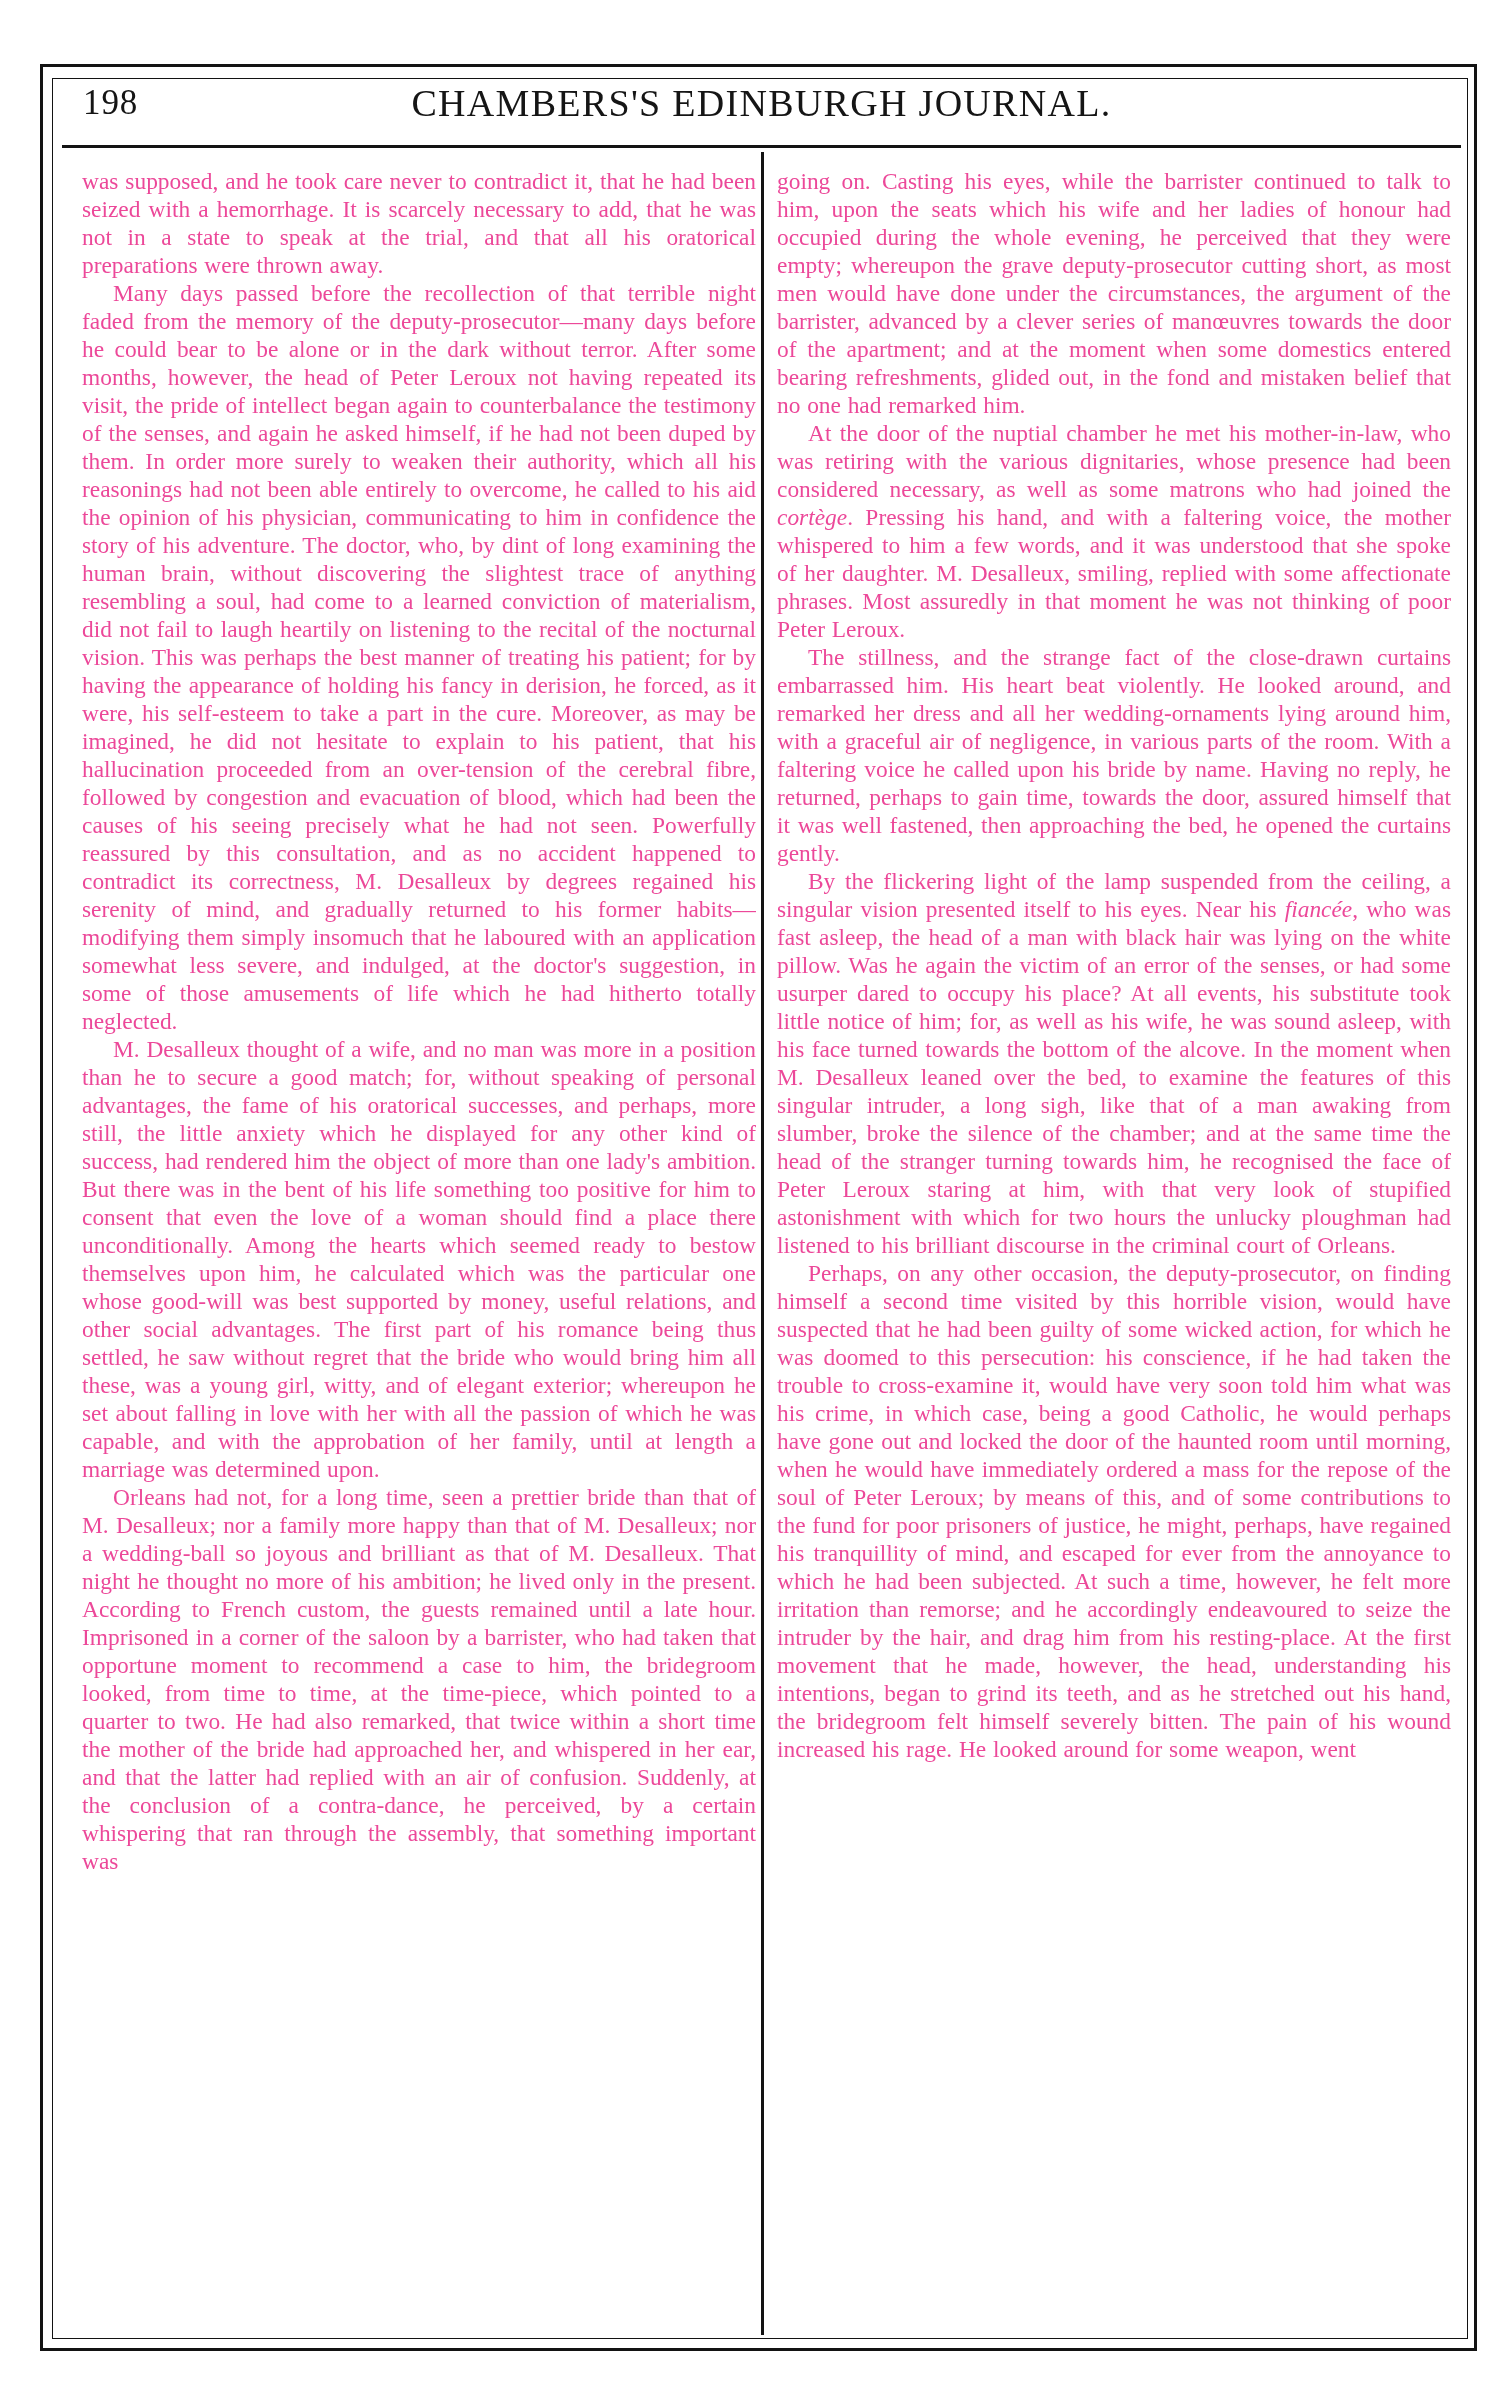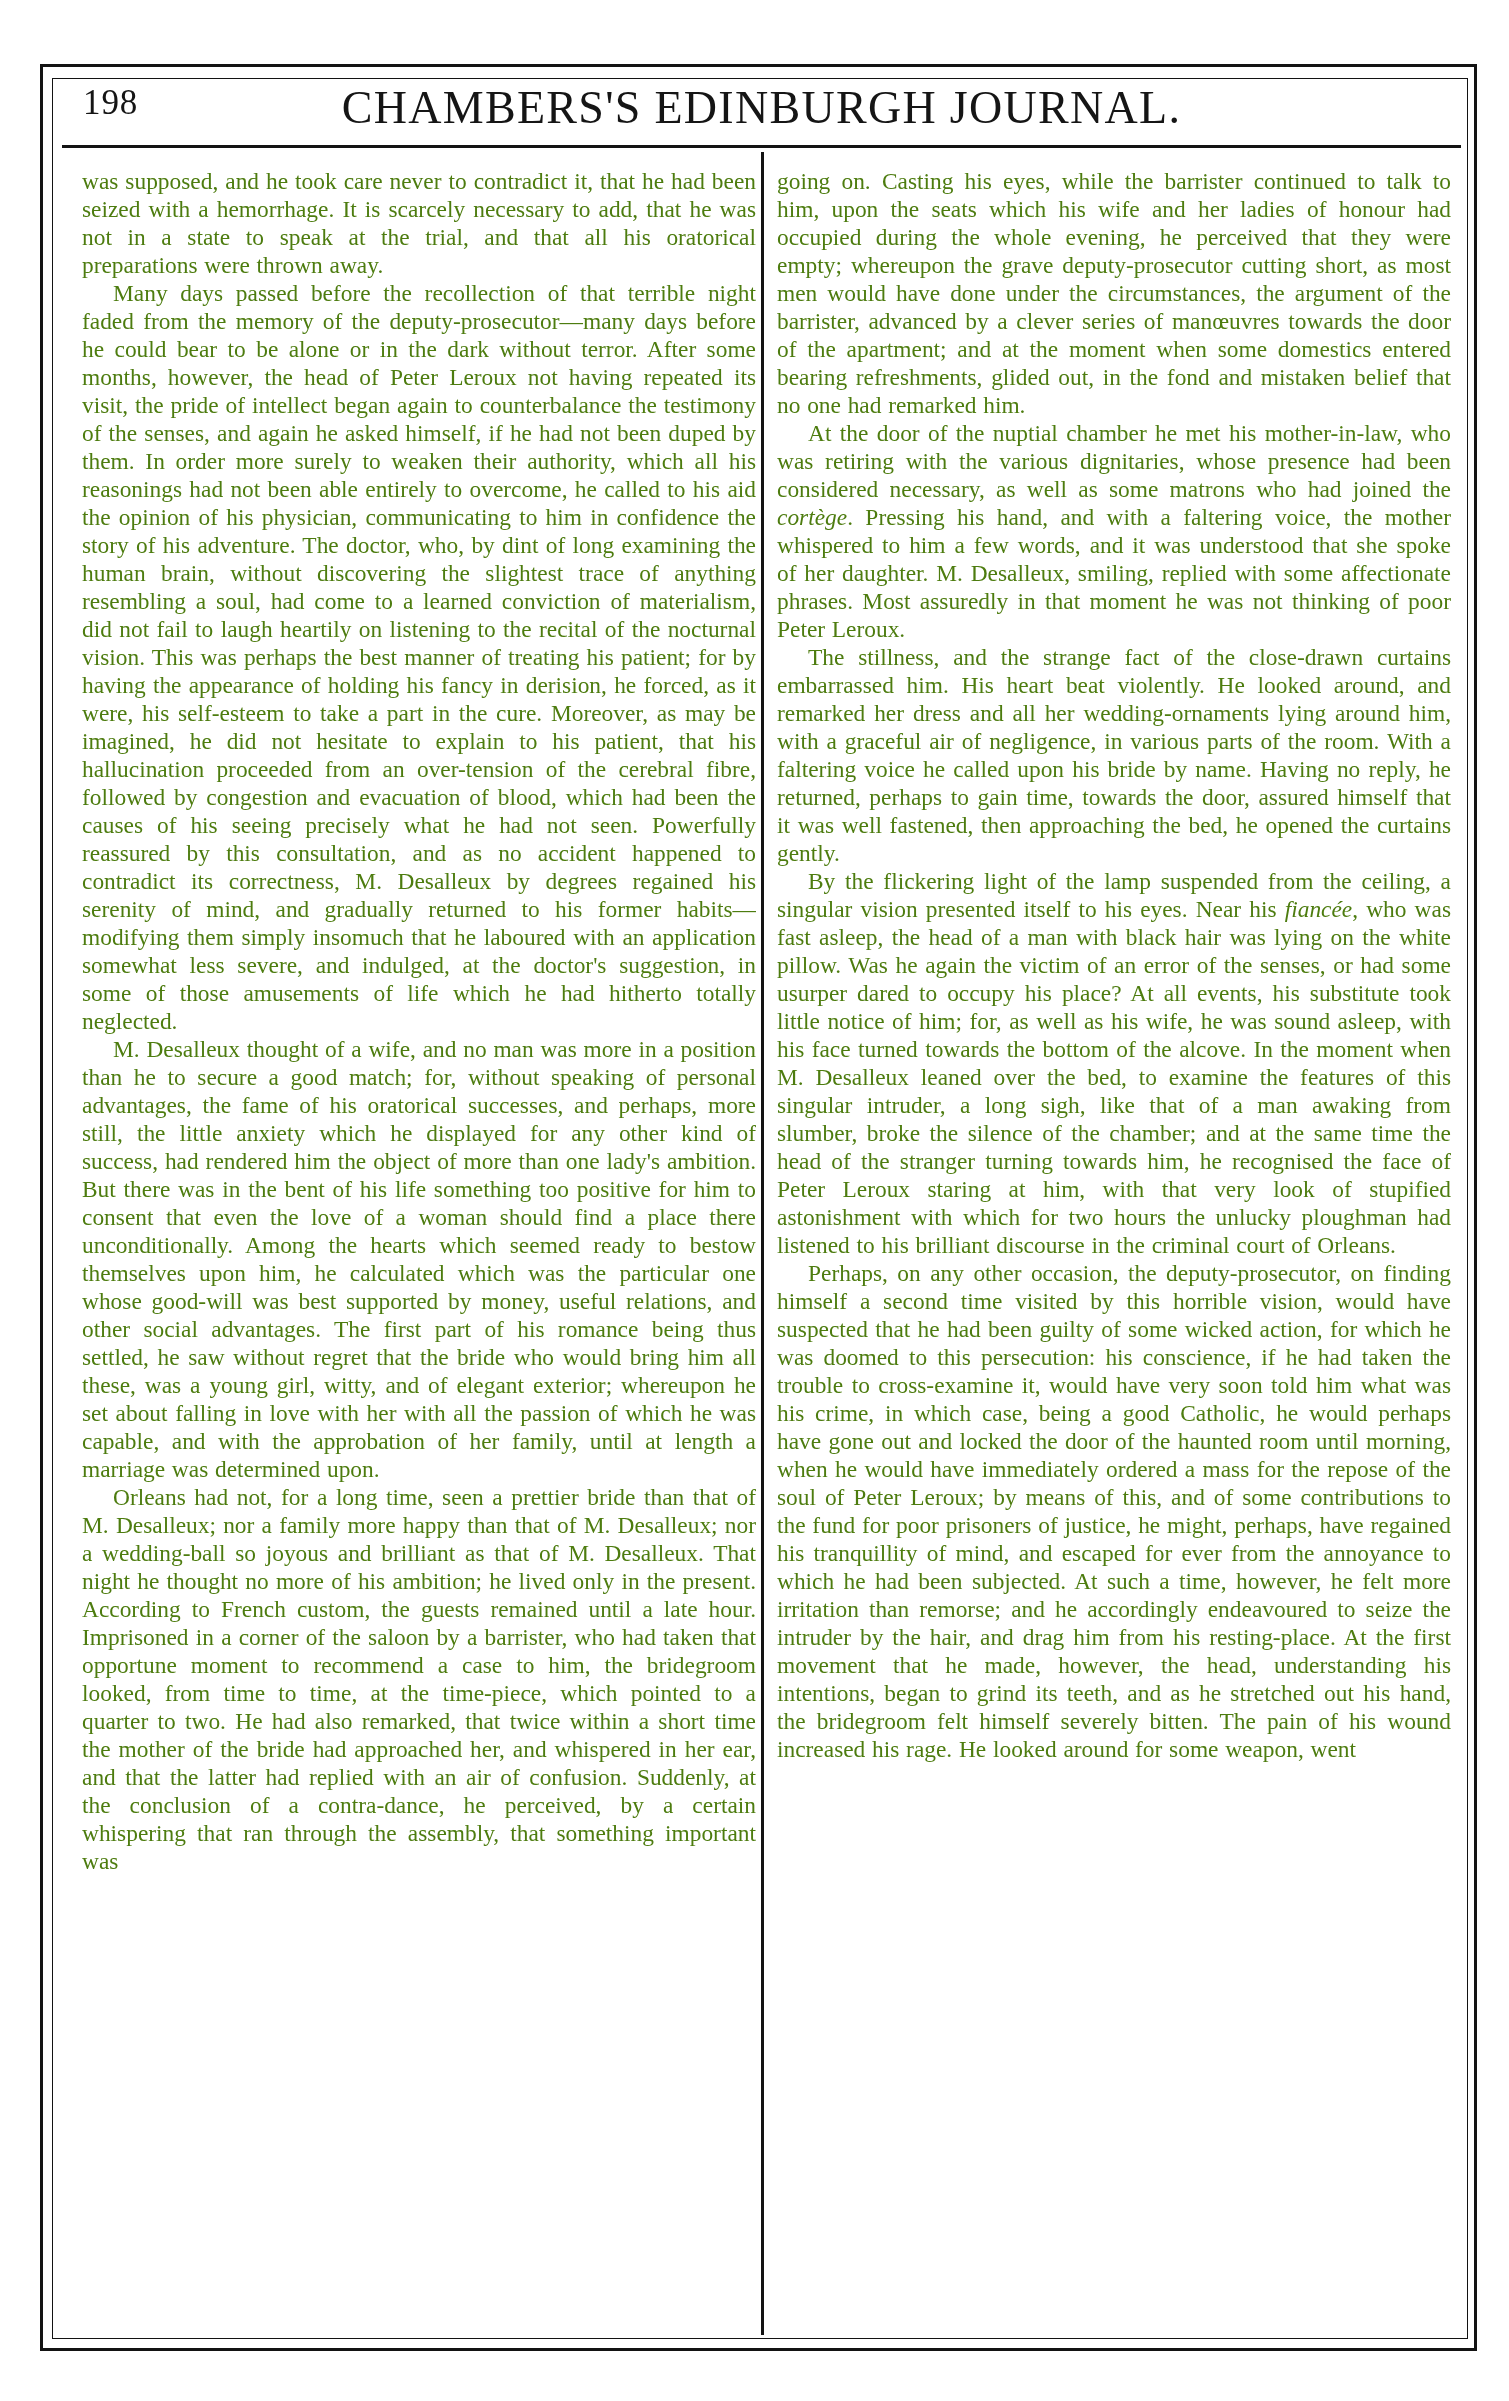--- a/index.html
+++ b/index.html
@@ -36,21 +36,21 @@
     left: 83px; top: 83px;
     font-size: 35px;
     letter-spacing: 0.9px;
     text-align: center;
   }
   .header-title {
     position: absolute;
     left: 54px; top: 81px;
     width: 1415px;
     text-align: center;
-    font-size: 46px;
+    font-size: 38px;
     letter-spacing: 1.3px;
     white-space: nowrap;
   }
   .header-rule {
     position: absolute;
     left: 62px; top: 145px;
     width: 1399px; height: 2.6px;
     background: #131313;
   }
   .column-divider {
@@ -68,21 +68,21 @@
   }
   .text-column.left  { left: 82px; }
   .text-column.right { left: 777px; }
   .text-column p {
     margin: 0;
     font-size: 23.4px;
     line-height: 28px;
     text-align: justify;
     text-indent: 31px;
     word-spacing: 0.9px;
-    color: #4d7c0f;
+    color: #ec4899;
   }
   .text-column p.no-indent { text-indent: 0; }
   .text-column em { }
 </style>
 </head>
 <body>
 
 <div class="page">
 
   <div class="frame-outer"></div>

